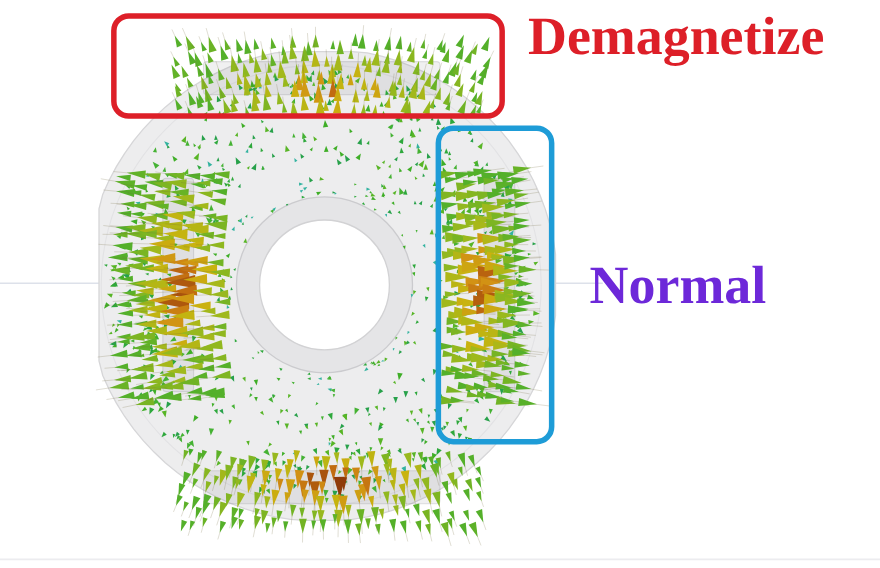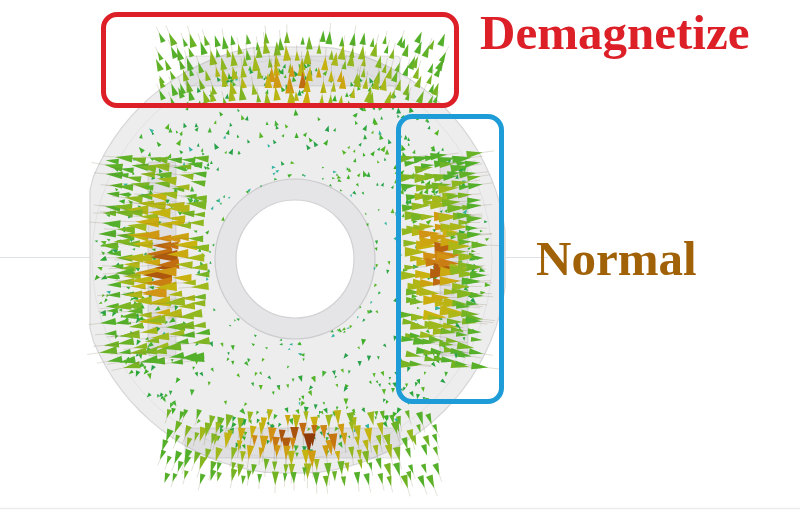--- a/index.html
+++ b/index.html
@@ -1919,14 +1919,14 @@
         <path d="M432.5,464.9L439.4,475.0L438.3,462.8Z" fill="rgb(84,176,42)"></path>
         <line x1="429.3" y1="475.7" x2="437.3" y2="495.9" stroke="rgba(110,100,50,0.28)" stroke-width="0.7"></line>
         <path d="M426.0,477.0L434.3,488.3L432.6,474.4Z" fill="rgb(94,177,40)"></path>
       </g>
     </svg>
 
   <div class="ann-box" id="box-demag" style="left: 101px; top: 12px; width: 358px; height: 96px; border-radius: 16px; border-width: 5px; border-color: rgb(221, 31, 40);"></div>
   <div class="ann-box" id="box-normal" style="left: 396px; top: 114px; width: 108px; height: 290px; border-radius: 16px; border-width: 5px; border-color: rgb(30, 156, 215);"></div>
 
   <div class="ann-label" id="label-demag" style="left: 480px; top: 8px; font-size: 49px; color: rgb(221, 31, 40);">Demagnetize</div>
-  <div class="ann-label" id="label-normal" style="left: 536px; top: 234px; font-size: 49px; color: #a16207;">Normal</div>
+  <div class="ann-label" id="label-normal" style="left: 536px; top: 234px; font-size: 49px; color: #6d28d9;">Normal</div>
 </div>
 
 </body></html>

